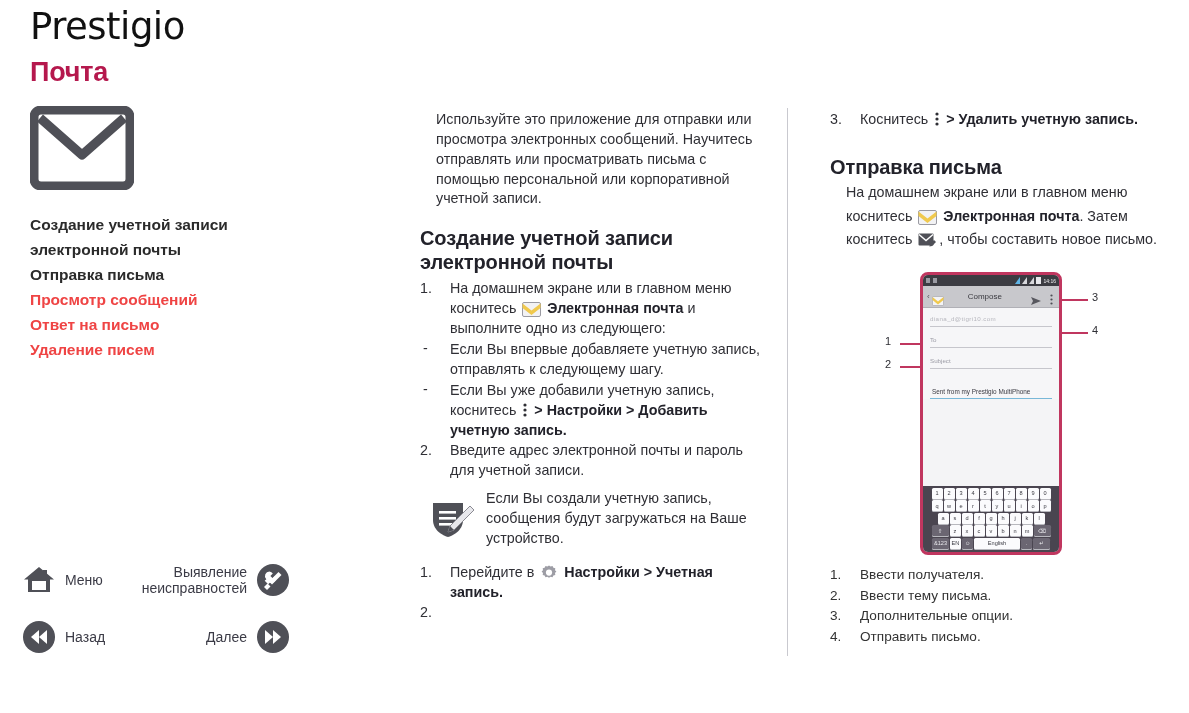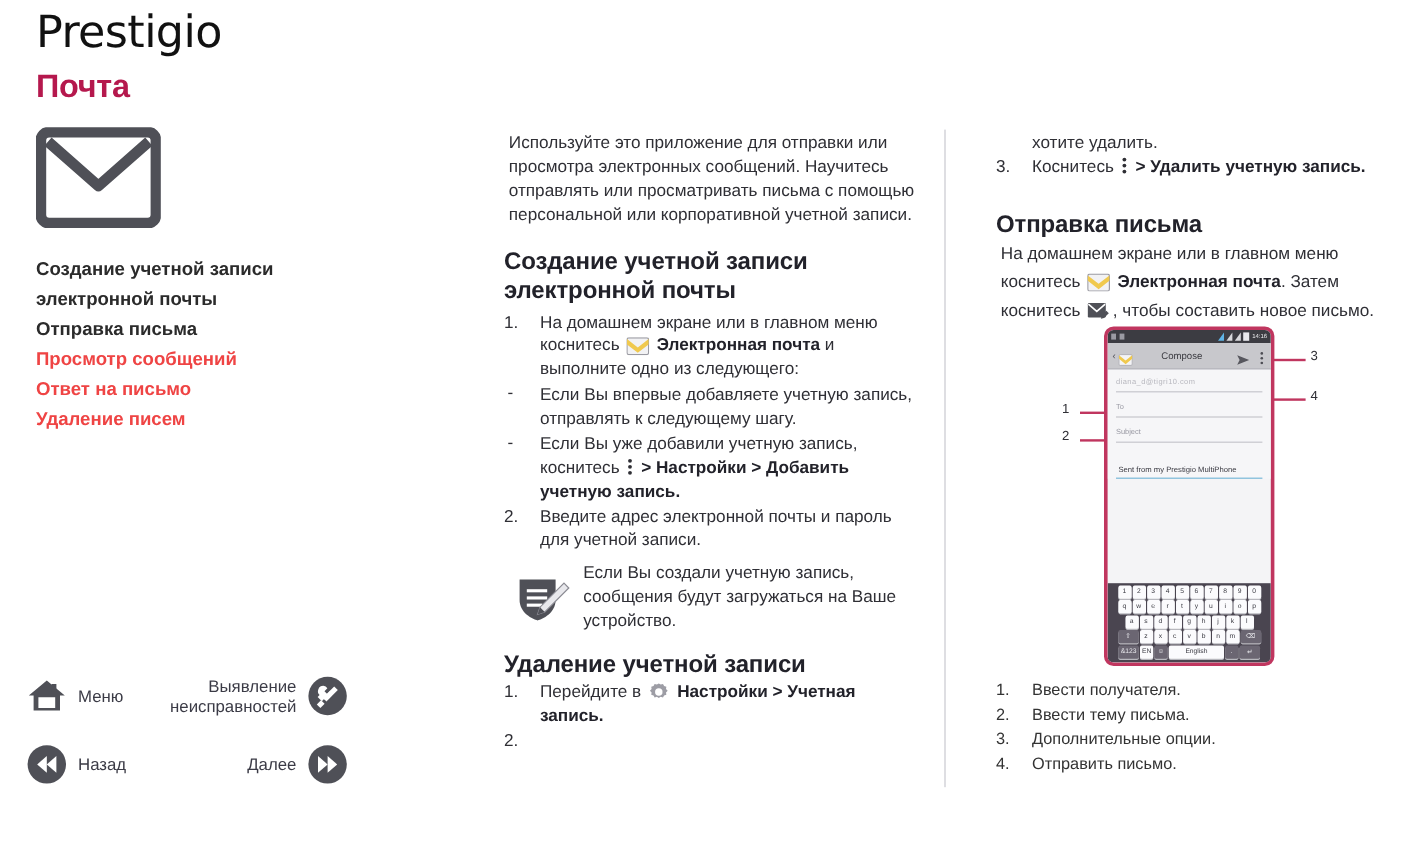--- a/index.html
+++ b/index.html
@@ -48,21 +48,21 @@
   .nav-ico{width:34px;height:34px;flex:0 0 34px;}
 
   
   .divider{position:absolute;left:787px;top:108px;width:1px;height:548px;background:#c9c9cf;}
 
   
   .col{position:absolute;font-size:14.3px;line-height:1.39;color:#2f2f35;}
   .col-mid{left:420px;top:110px;width:345px;}
   .col-right{left:830px;top:110px;width:350px;}
 
-  .para{margin:0 0 18px 4px;}
+  .para{margin:0 0 18px 16px;}
   h2.sec{
     font-size:20px;font-weight:bold;color:#22222a;
     margin:0 0 5px 0;line-height:1.18;letter-spacing:-0.1px;
   }
   h2.sec.tight{margin-bottom:2px;}
 
   ol.num{margin:0;padding:0;list-style:none;}
   ol.num > li{
     position:relative;padding-left:30px;margin-bottom:1px;
   }
@@ -282,21 +282,20 @@
           <rect x="9" y="11" width="17" height="2.6" fill="#ffffff"></rect>
           <rect x="9" y="17" width="17" height="2.6" fill="#ffffff"></rect>
           <rect x="9" y="23" width="13" height="2.6" fill="#ffffff"></rect>
           <path d="M40 6 L44 10 L24 30 L18 32 L20 26 Z" fill="#e8e8ec" stroke="#8a8a92" stroke-width="1"></path>
           <path d="M18 32 L20 26 L24 30 Z" fill="#4f5057"></path>
         </svg>
       </span>
       <span class="note-txt">Если Вы создали учетную запись, сообщения будут загружаться на Ваше устройство.</span>
     </div>
 
-    <h2 class="sec tight">Удаление учетной записи</h2>
 
     <ol class="num">
       <li>
         <span class="mark">1.</span>
         <span>Перейдите в</span>
         <span class="inline-ico ico-gear">
           <svg width="18" height="17" viewBox="0 0 18 17">
             <path d="M9 1.5 l1.6 1 l1.9 -0.6 l0.9 1.8 l1.9 0.5 l-0.3 2 l1.4 1.4 l-1.4 1.4 l0.3 2 l-1.9 0.5 l-0.9 1.8 l-1.9 -0.6 l-1.6 1 l-1.6 -1 l-1.9 0.6 l-0.9 -1.8 l-1.9 -0.5 l0.3 -2 l-1.4 -1.4 l1.4 -1.4 l-0.3 -2 l1.9 -0.5 l0.9 -1.8 l1.9 0.6 z" fill="#9d9da5"></path>
             <circle cx="9" cy="8.6" r="3.1" fill="#ffffff"></circle>
           </svg>
@@ -305,23 +304,20 @@
       </li>
       <li>
         <span class="mark">2.</span>
       </li>
     </ol>
   </div>
 
   <div class="col col-right">
 
     <ol class="num">
-      <li style="padding-left:30px;margin-bottom:0;">
-        <span>хотите удалить.</span>
-      </li>
       <li>
         <span class="mark">3.</span>
         <span>Коснитесь</span>
         <span class="inline-ico ico-dots">
           <svg width="6" height="16" viewBox="0 0 6 16">
             <circle cx="3" cy="3" r="1.6" fill="#2f2f35"></circle>
             <circle cx="3" cy="8" r="1.6" fill="#2f2f35"></circle>
             <circle cx="3" cy="13" r="1.6" fill="#2f2f35"></circle>
           </svg>
         </span>

